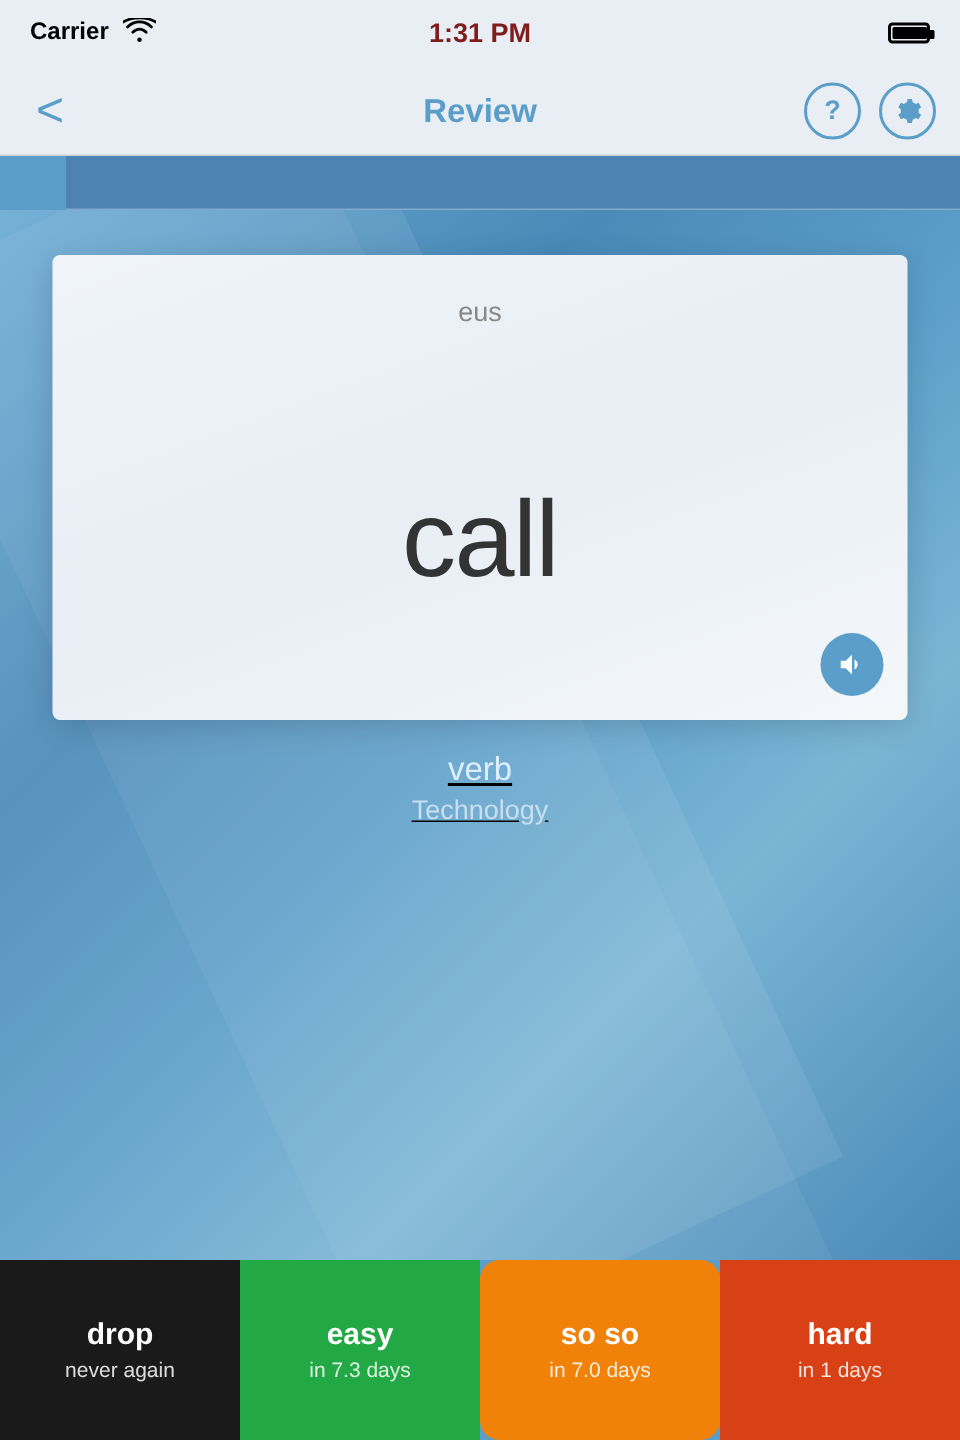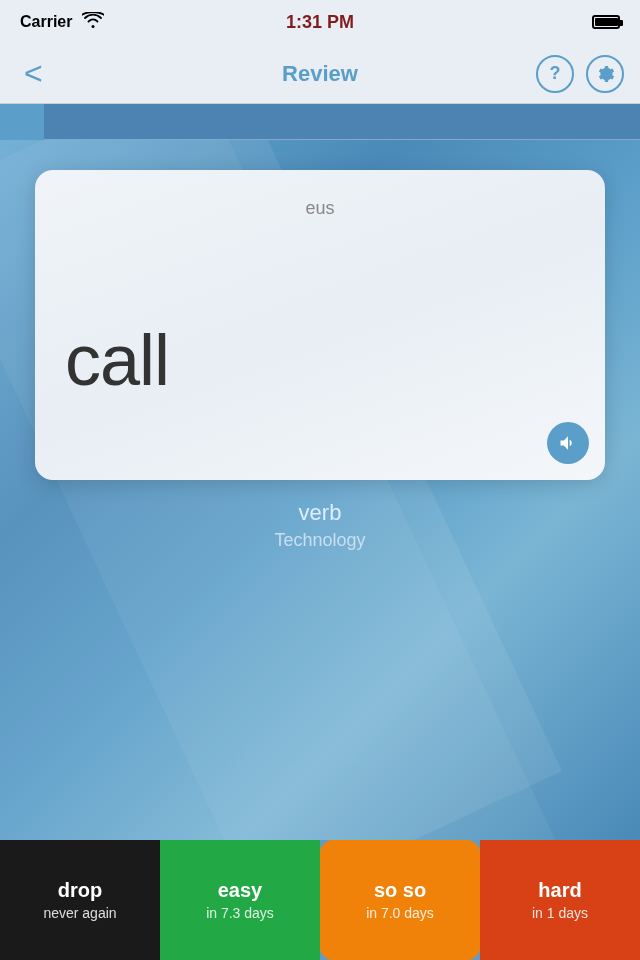--- a/index.html
+++ b/index.html
@@ -177,27 +177,28 @@
       height: 900px;
       background: rgba(255,255,255,0.05);
       transform: rotate(-25deg);
       pointer-events: none;
     }
 
     
     .flashcard {
       width: 570px;
       background: linear-gradient(160deg, #f0f4f8 0%, #e8eef4 50%, #f4f7fa 100%);
-      border-radius: 18px;
+      border-radius: 5px;
       padding: 28px 30px 40px 30px;
       position: relative;
       box-shadow: 0 4px 20px rgba(0,0,0,0.15);
       min-height: 310px;
       display: flex;
       flex-direction: column;
+      align-items: center;
       z-index: 2;
     }
     .card-subtitle {
       font-size: 18px;
       color: #888;
       margin-bottom: 60px;
       align-self: center;
     }
     .card-word {
       font-size: 72px;
@@ -226,20 +227,21 @@
       width: 20px;
       height: 20px;
       fill: white;
     }
 
     
     .word-info {
       margin-top: 20px;
       text-align: center;
       z-index: 2;
+      text-decoration: underline;
     }
     .word-type {
       font-size: 22px;
       color: #ddeeff;
       font-weight: 400;
     }
     .word-category {
       font-size: 18px;
       color: #c8dff0;
       margin-top: 4px;

